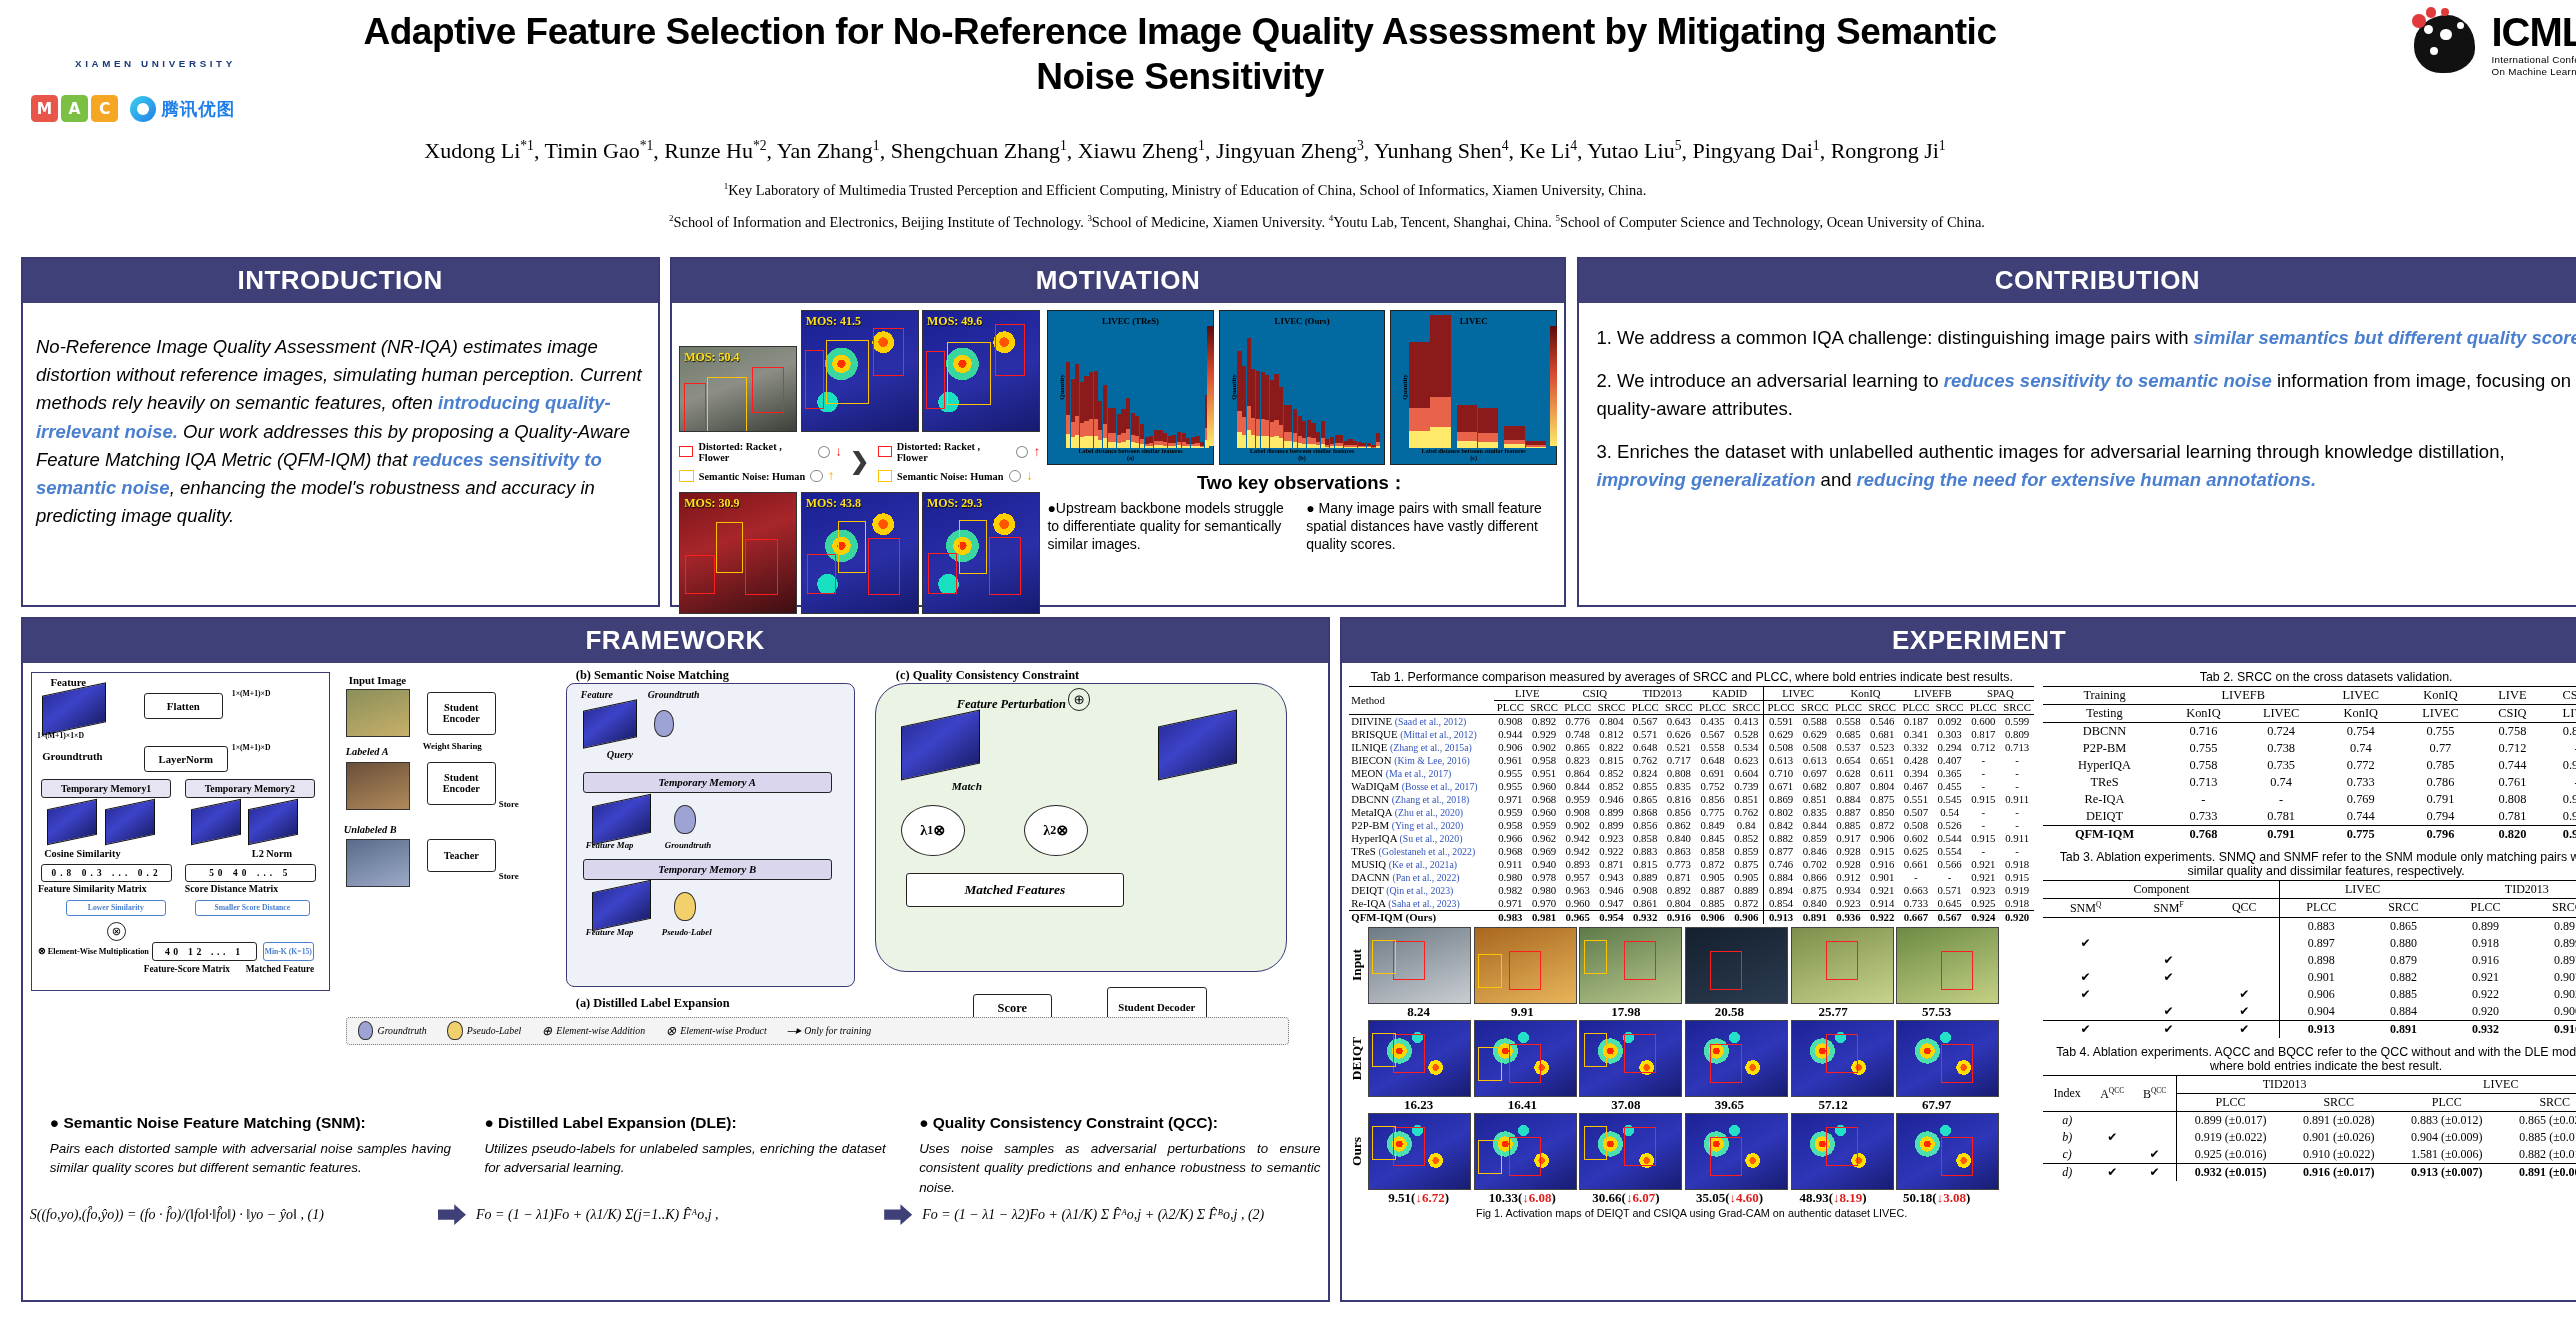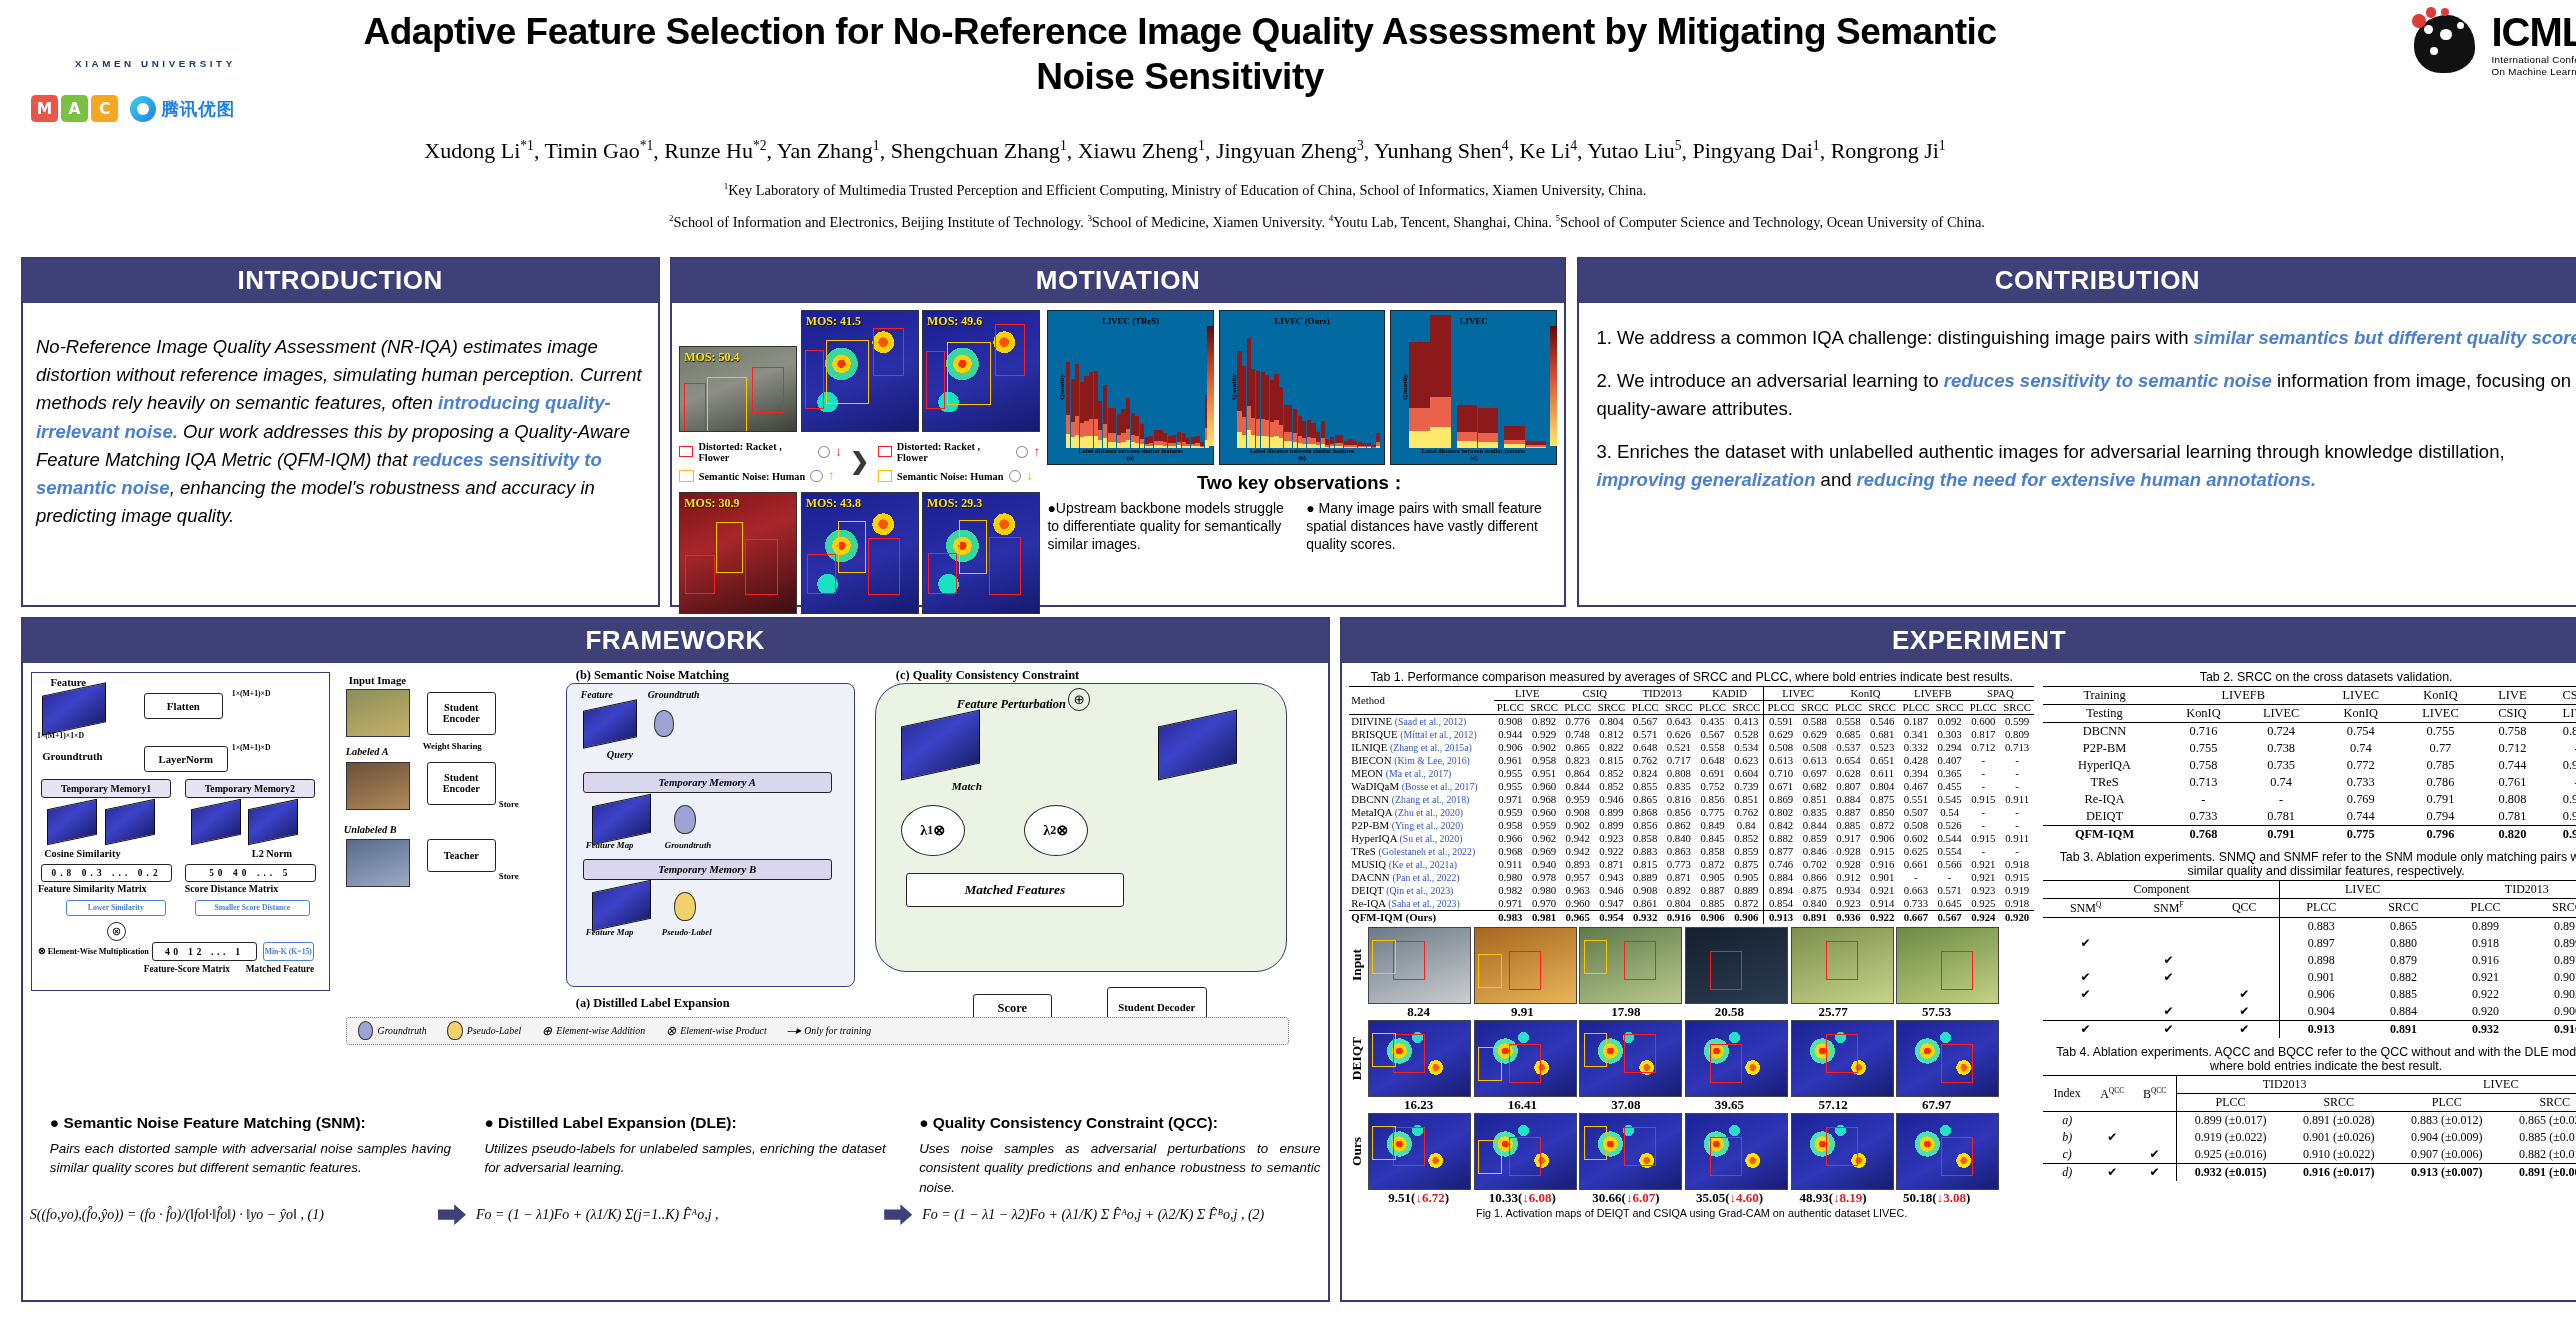--- a/index.html
+++ b/index.html
@@ -1216,21 +1216,21 @@
                     <td class="">0.901 (±0.026)</td>
                     <td class="">0.904 (±0.009)</td>
                     <td class="">0.885 (±0.011)</td>
                   </tr>
                   <tr class="">
                     <td style="font-style:italic">c)</td>
                     <td></td>
                     <td>✔</td>
                     <td class="vsep ">0.925 (±0.016)</td>
                     <td class="">0.910 (±0.022)</td>
-                    <td class="">0.907 (±0.006)</td>
+                    <td class="">1.581 (±0.006)</td>
                     <td class="">0.882 (±0.010)</td>
                   </tr>
                   <tr class=" dbl">
                     <td style="font-style:italic">d)</td>
                     <td>✔</td>
                     <td>✔</td>
                     <td class="vsep bd">0.932 (±0.015)</td>
                     <td class="bd">0.916 (±0.017)</td>
                     <td class="bd">0.913 (±0.007)</td>
                     <td class="bd">0.891 (±0.009)</td>

